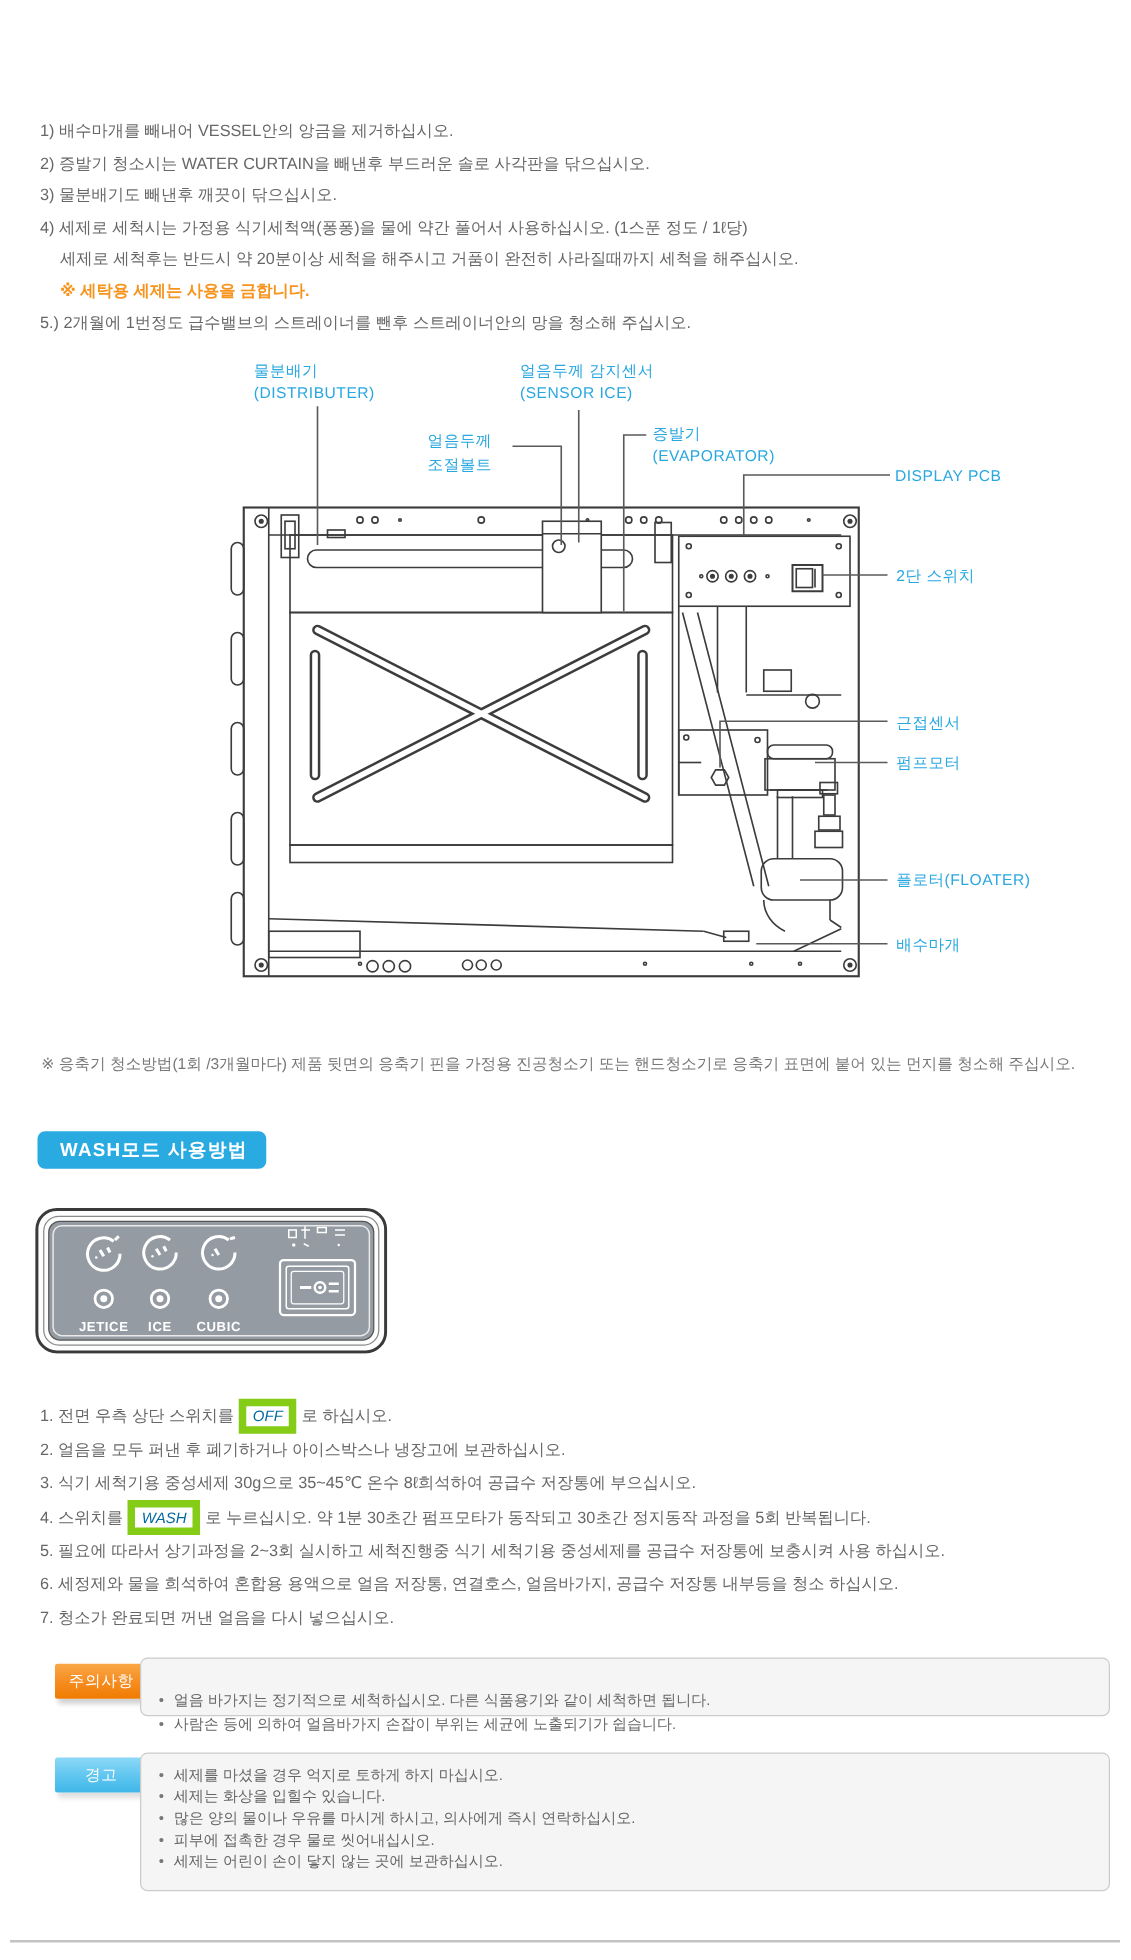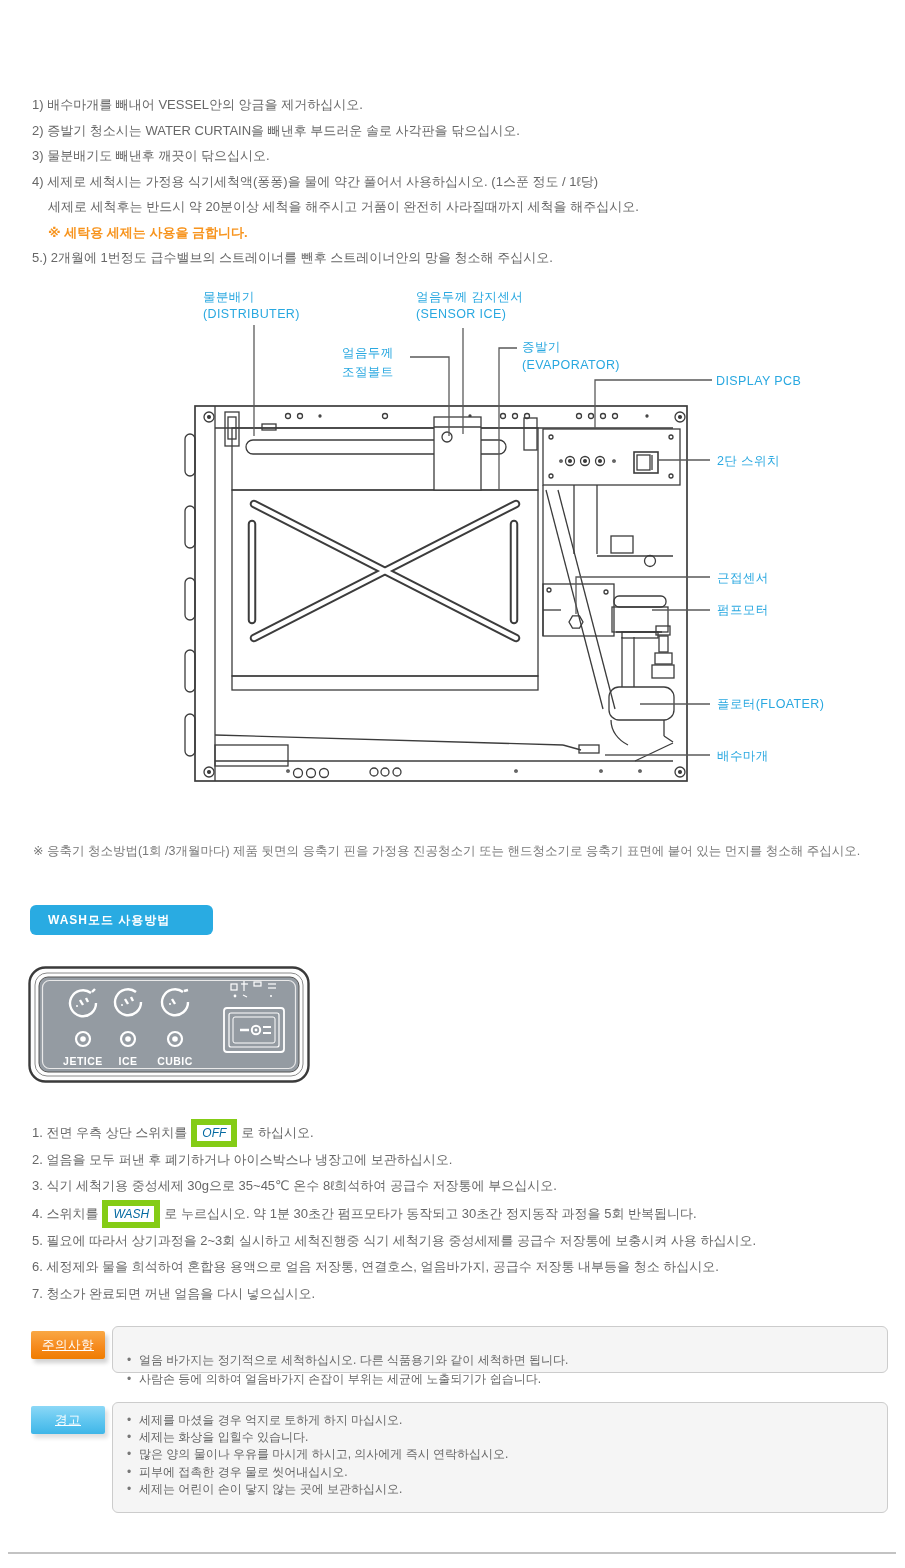--- a/index.html
+++ b/index.html
@@ -26,37 +26,37 @@
   .lbl-pcb{left:716px;top:89px;}
   .lbl-switch2{left:717px;top:169px;}
   .lbl-prox{left:717px;top:286px;}
   .lbl-pump{left:717px;top:318px;}
   .lbl-floater{left:717px;top:412px;}
   .lbl-drain{left:717px;top:464px;}
   
   .note{position:absolute;left:33px;top:843px;font-size:12.5px;color:#787878;white-space:nowrap;}
   
   .badge{position:absolute;left:30px;top:905px;width:165px;height:30px;background:#29abe2;color:#fff;
-         border-radius:6px;font-size:12px;font-weight:bold;letter-spacing:1px;
+         border-radius:6px;font-size:15px;font-weight:bold;letter-spacing:1px;
          display:flex;align-items:center;padding-left:18px;}
   
   .panel-wrap{position:absolute;left:28px;top:966px;}
   
   .steps{position:absolute;left:32px;top:1119px;font-size:13px;line-height:26.4px;white-space:nowrap;color:#676767;}
   .kbox{display:inline-block;border:6px solid #84cc16;padding:0 5px;line-height:16px;margin:0 4px;font-size:12px;color:#0369a1;font-style:italic;}
   
   .notice{position:absolute;left:112px;width:776px;background:#f5f5f5;border:1px solid #ccc;border-radius:6px;
           box-sizing:border-box;color:#666;}
   .notice ul{margin:0;padding:0;list-style:none;}
   .notice li{position:relative;padding-left:12px;}
   .notice li:before{content:"\2022";position:absolute;left:0;top:0;color:#777;}
   .caution-box{top:1326px;height:47px;padding:24px 10px 0 14px;font-size:12px;line-height:19px;}
   .warning-box{top:1402px;height:111px;padding:9px 10px 0 14px;font-size:12px;line-height:17.2px;}
-  .tag{position:absolute;left:31px;width:74px;height:28px;color:#fff;font-size:12.5px;border-radius:2px;
-       display:flex;align-items:center;justify-content:center;letter-spacing:.5px;text-decoration:underline;}
+  .tag{position:absolute;left:44px;width:74px;height:28px;color:#fff;font-size:12.5px;border-radius:2px;
+       display:flex;align-items:center;justify-content:center;letter-spacing:.5px;}
   .tag-caution{top:1331px;background:linear-gradient(180deg,#f9a845 0%,#f68b1f 55%,#ef7c00 100%);
                box-shadow:3px 4px 4px rgba(0,0,0,.18);}
   .tag-warn{top:1406px;background:linear-gradient(180deg,#8cd8f7 0%,#5ec5ef 55%,#3fb6e8 100%);
             box-shadow:3px 4px 4px rgba(0,0,0,.13);}
   .bottom-line{position:absolute;left:8px;top:1552px;width:888px;height:2px;background:#c3c3c3;}
 </style>
 </head>
 <body>
 
 <div class="page">

